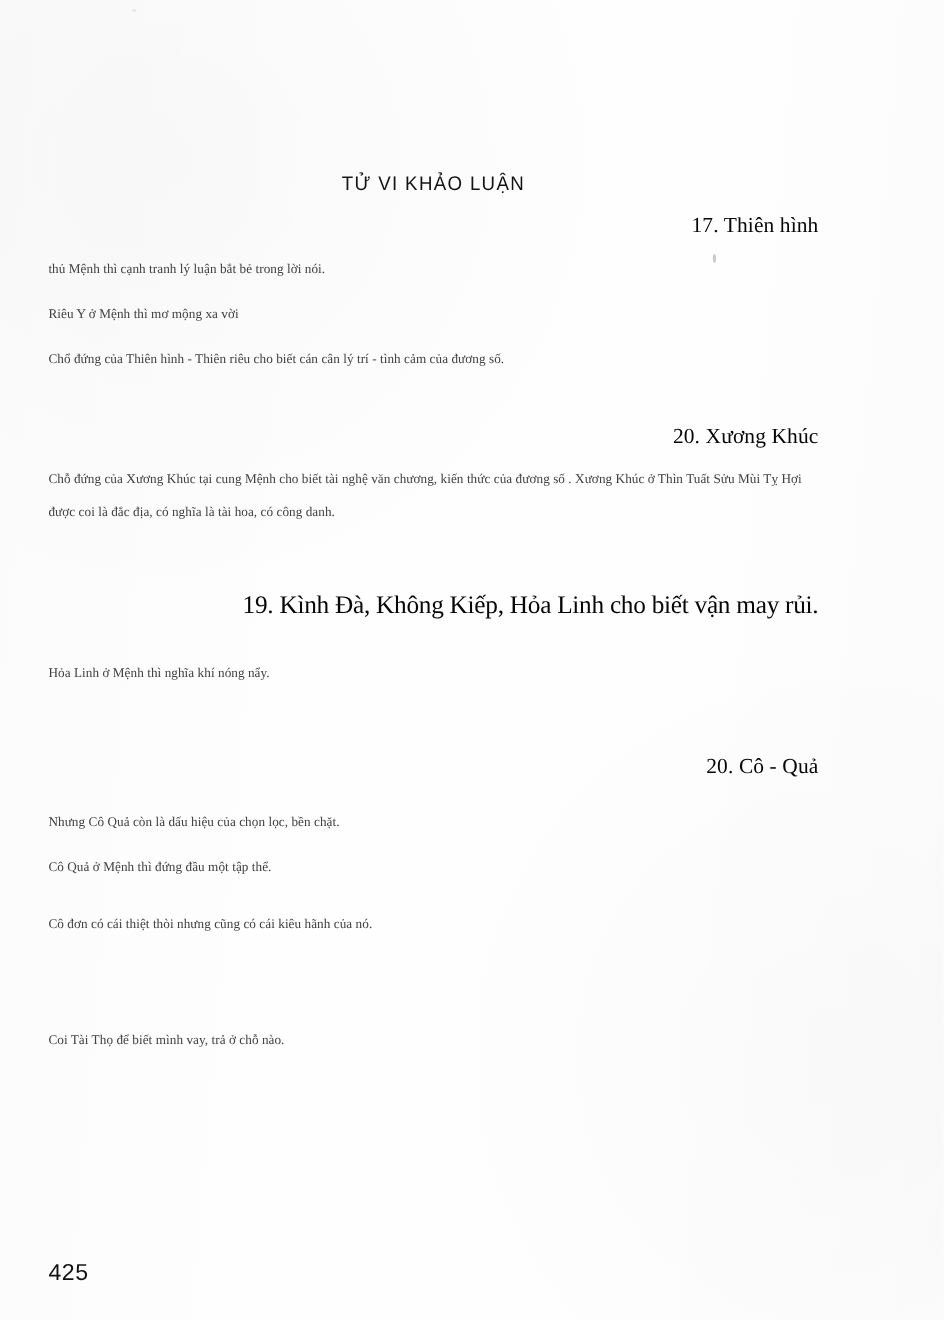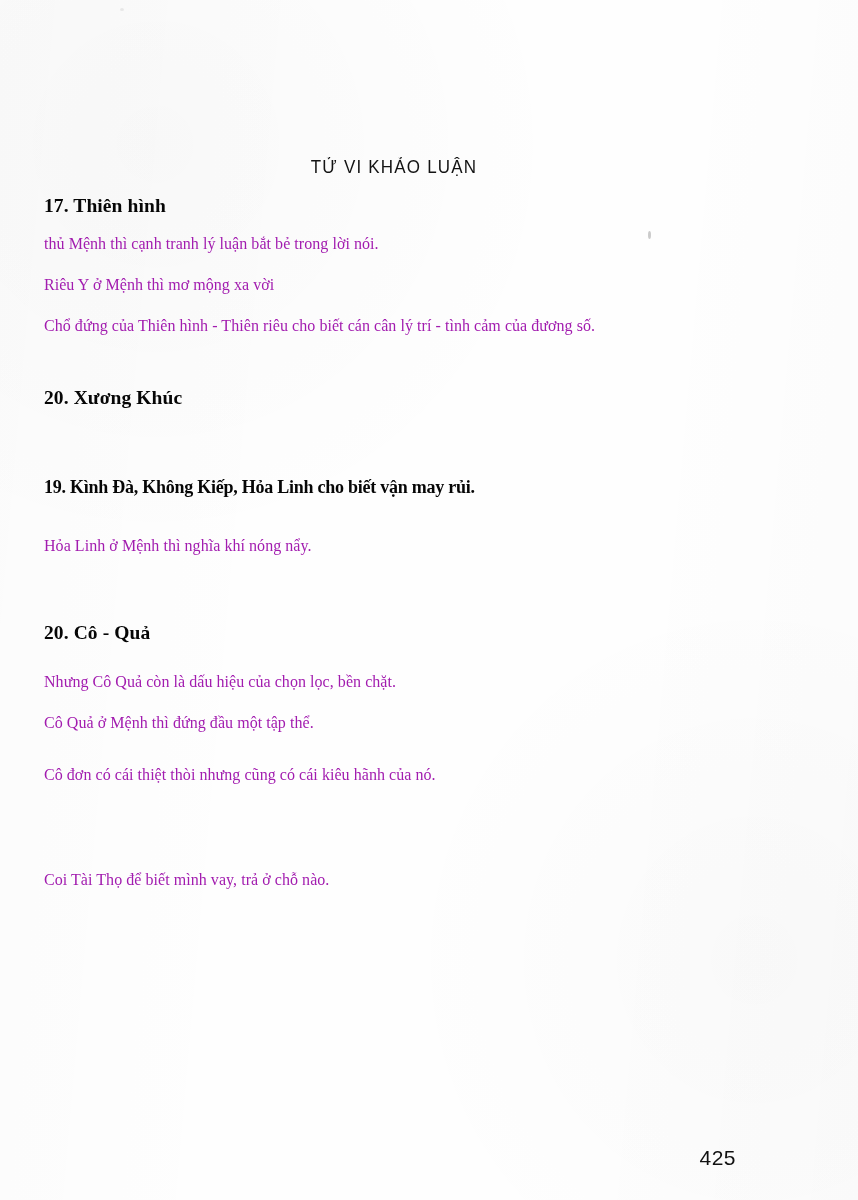--- a/index.html
+++ b/index.html
@@ -66,53 +66,54 @@
     top: 196px;
     width: 700px;
   }
 
   .section {
     margin: 0;
   }
 
   .sec-heading {
     font-size: 19.5px;
-    font-weight: bold;
+    font-weight: normal;
     line-height: 1.0;
     letter-spacing: 0.1px;
     color: #060606;
     margin: 0;
     white-space: nowrap;
+    text-align: right;
   }
   .sec-heading.tight {
-    font-size: 18px;
+    font-size: 23px;
     letter-spacing: -0.25px;
   }
 
   .para {
-    font-size: 16px;
+    font-size: 12px;
     line-height: 30px;
-    color: #a21caf;
+    color: #404040;
     margin: 0;
     letter-spacing: 0.05px;
   }
 
   
   .gap-h  { height: 13px; }   
   .gap-l  { height: 11px; }   
   .gap-s  { height: 47px; }   
   .gap-s2 { height: 58px; }
   .gap-s3 { height: 62px; }
 
   .page-number {
     position: absolute;
     left: 0;
     top: 1146px;
     width: 700px;
-    text-align: right;
+    text-align: left;
     padding-right: 8px;
     box-sizing: border-box;
     font-size: 21px;
     font-family: "Liberation Sans", "DejaVu Sans", sans-serif;
     color: #111111;
     letter-spacing: 0.5px;
   }
 
   
   .speck {
@@ -144,20 +145,21 @@
         <p class="para">Riêu Y ở Mệnh thì mơ mộng xa vời</p>
         <div class="gap-l"></div>
         <p class="para">Chổ đứng của Thiên hình - Thiên riêu cho biết cán cân lý trí - tình cảm của đương số.</p>
       </div>
 
       <div class="gap-s"></div>
 
       <div class="section">
         <h2 class="sec-heading">20.  Xương Khúc</h2>
         <div class="gap-h"></div>
+        <p class="para">Chỗ đứng của Xương Khúc tại cung Mệnh cho biết tài nghệ văn chương, kiến thức của đương số . Xương Khúc ở Thìn Tuất Sửu Mùi Tỵ Hợi được coi là đắc địa, có nghĩa là tài hoa, có công danh.</p>
       </div>
 
       <div class="gap-s2"></div>
 
       <div class="section">
         <h2 class="sec-heading tight">19. Kình Đà, Không Kiếp, Hỏa Linh cho biết vận may rủi.</h2>
         <div class="gap-h"></div>
         <div class="gap-l"></div>
         <div class="gap-l"></div>
         <p class="para">Hỏa Linh ở Mệnh thì nghĩa khí nóng nẩy.</p>

